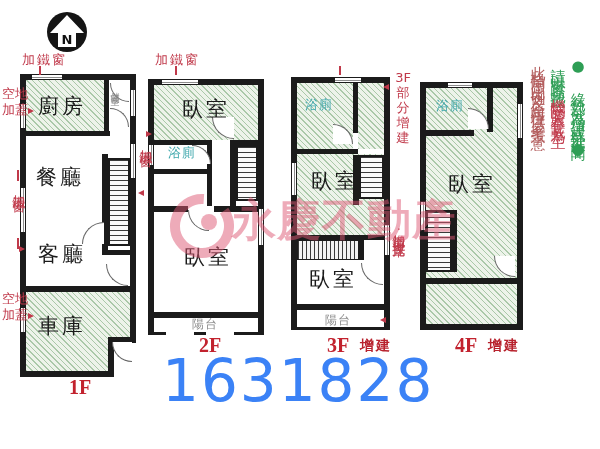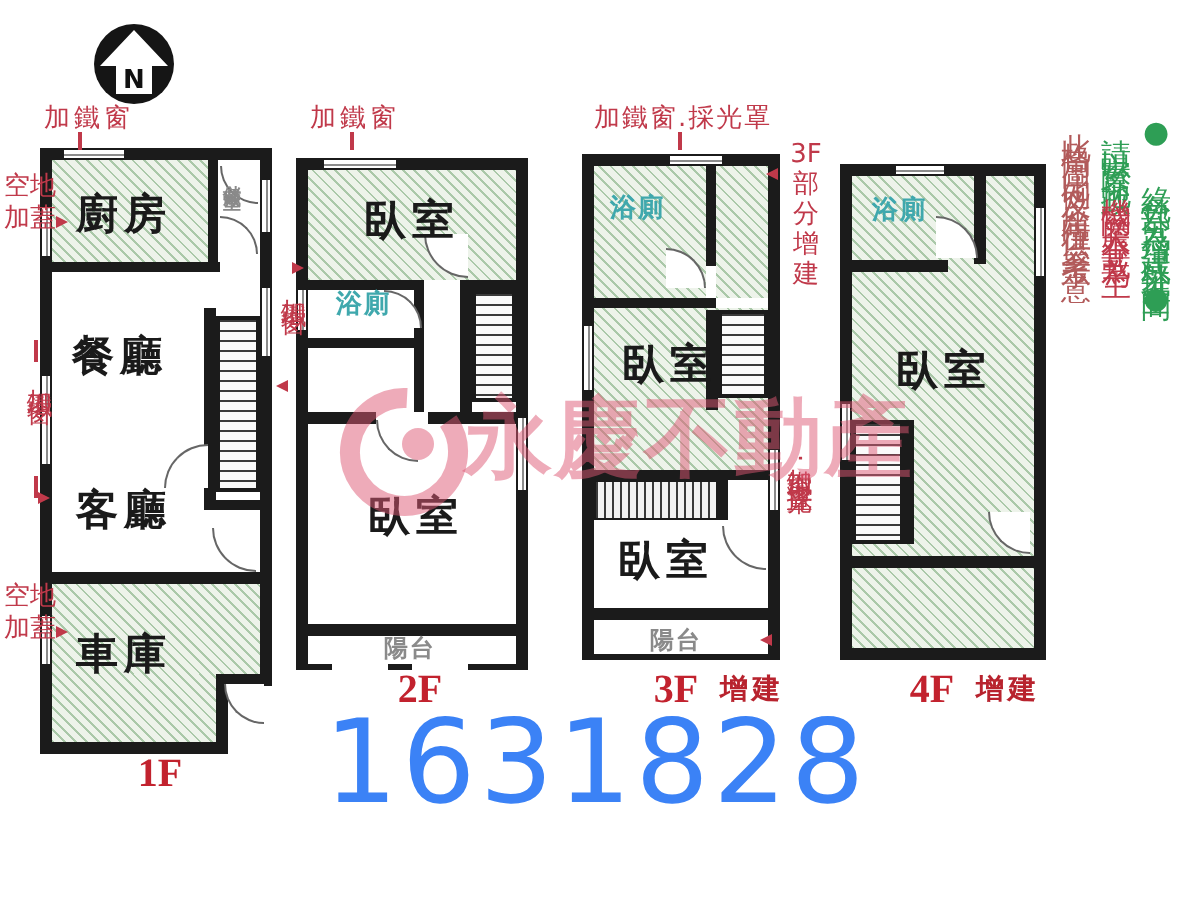--- a/index.html
+++ b/index.html
@@ -1,18 +1,18 @@
 <!DOCTYPE html>
 <html><head>
 <meta charset="utf-8">
 <style>
   html,body{margin:0;padding:0;background:#fff;}
   .stage{position:relative;width:600px;height:449px;background:#fff;overflow:hidden;
          font-family:"DejaVu Sans",sans-serif;}
-  .plan{position:absolute;font-weight:bold;}
+  .plan{position:absolute;}
   .w{position:absolute;background:#1b1b1b;}
   .hatch{position:absolute;background-color:#edf3ea;
          background-image:repeating-linear-gradient(45deg,rgba(115,165,115,.55) 0 1px,transparent 1px 4px);}
   .stairs{position:absolute;border:2px solid #1b1b1b;box-sizing:border-box;
           background:repeating-linear-gradient(180deg,#3a3a3a 0 1px,#fafafa 1px 5px);}
   .stripesv{position:absolute;border:1px solid #1b1b1b;box-sizing:border-box;
           background:repeating-linear-gradient(90deg,#3a3a3a 0 1px,#f2f2f2 1px 4px);}
   .gapH{position:absolute;background:#fff;}
   .gapH::after{content:"";position:absolute;left:0;right:0;top:45%;height:1px;background:#8c8c8c;}
   .gapV{position:absolute;background:#fff;}
@@ -204,21 +204,20 @@
 加蓋</div>
   <div class="arrR" style="left:28px;top:313px;"></div>
 
   <div class="red vtext" style="left:137px;top:139px;">加鐵窗</div>
   <div class="arrR" style="left:146px;top:131px;"></div>
   <div class="arrL" style="left:138px;top:190px;"></div>
 
   <div class="red" style="left:155px;top:52px;letter-spacing:2px;">加鐵窗</div>
   <div class="tickV" style="left:175px;top:66px;height:9px;"></div>
 
-  <div class="red" style="left:297px;top:52px;letter-spacing:1px;">加鐵窗.採光罩</div>
   <div class="tickV" style="left:339px;top:66px;height:9px;"></div>
 
   <div class="red pre" style="left:394px;top:70px;width:18px;font-size:13px;line-height:15px;">3F
 部
 分
 增
 建</div>
   <div class="arrL" style="left:383px;top:84px;"></div>
 
   <div class="red vtext" style="left:390px;top:224px;letter-spacing:1px;">加鐵窗‧採光罩</div>

